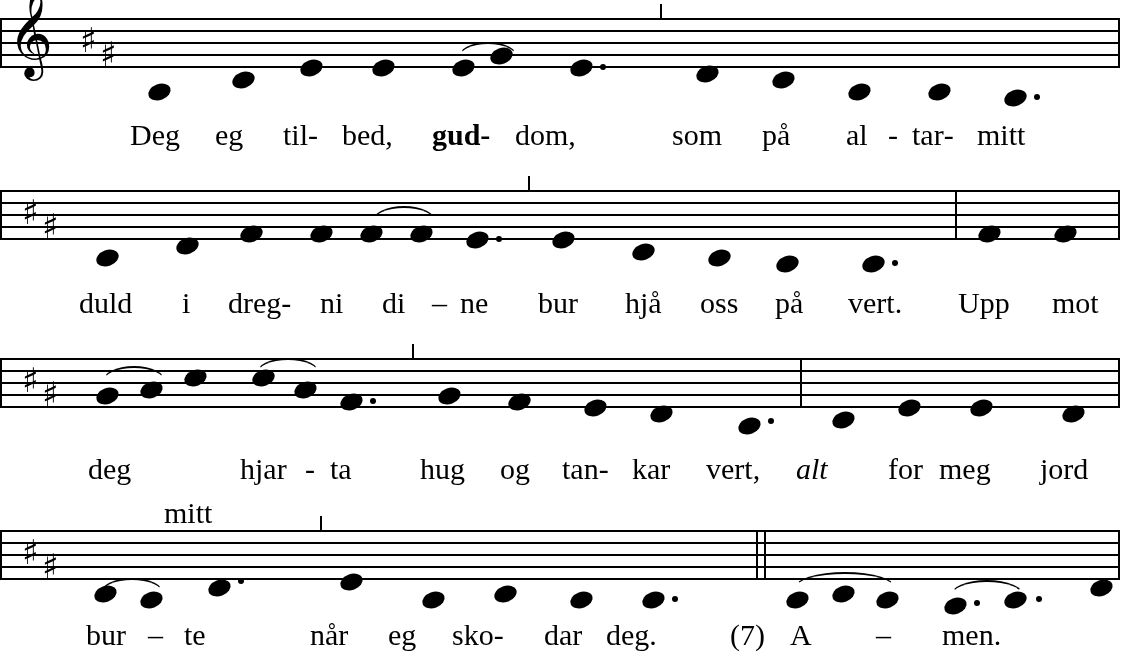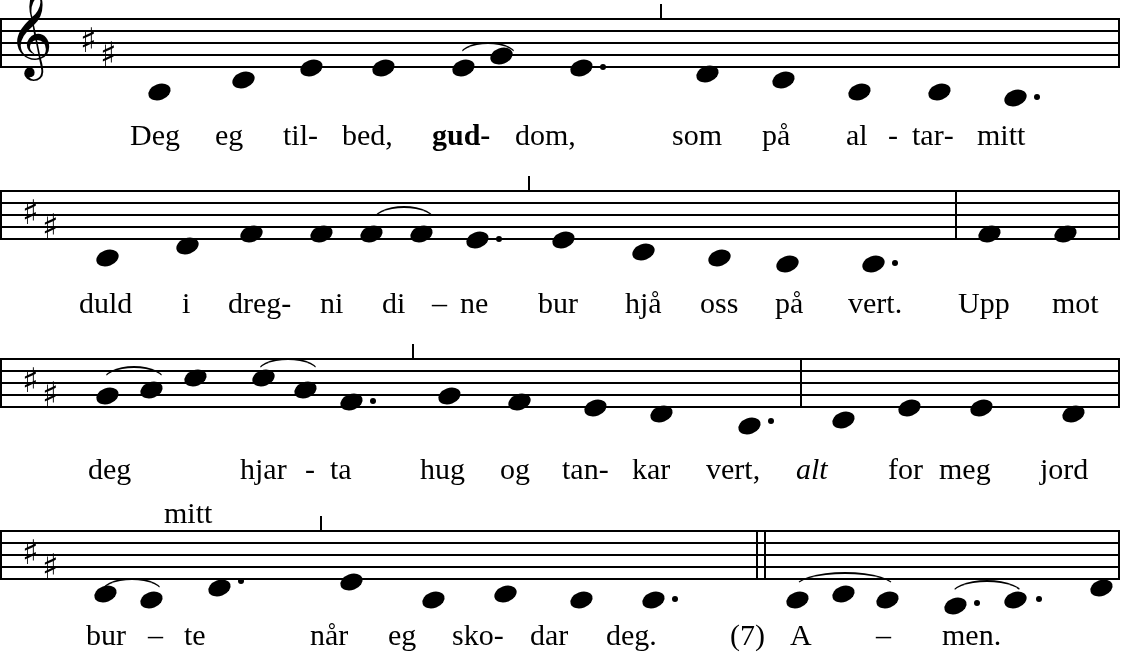--- a/index.html
+++ b/index.html
@@ -307,21 +307,21 @@
     <div class="note" style="left:1090px; top:580px;"></div>
   </div>
 
   <div class="lyrics" style="top:618px;">
     <span class="lyric" style="left:86px;">bur</span>
     <span class="lyric" style="left:148px;">–</span>
     <span class="lyric" style="left:184px;">te</span>
     <span class="lyric" style="left:310px;">når</span>
     <span class="lyric" style="left:388px;">eg</span>
     <span class="lyric" style="left:452px;">sko‑</span>
-    <span class="lyric" style="left:530px;">dar</span>
+    <span class="lyric" style="left:544px;">dar</span>
     <span class="lyric" style="left:606px;">deg.</span>
     <span class="lyric" style="left:730px;">(7)</span>
     <span class="lyric" style="left:790px;">A</span>
     <span class="lyric" style="left:876px;">–</span>
     <span class="lyric" style="left:942px;">men.</span>
   </div>
 
 </div>
 
 </body></html>

